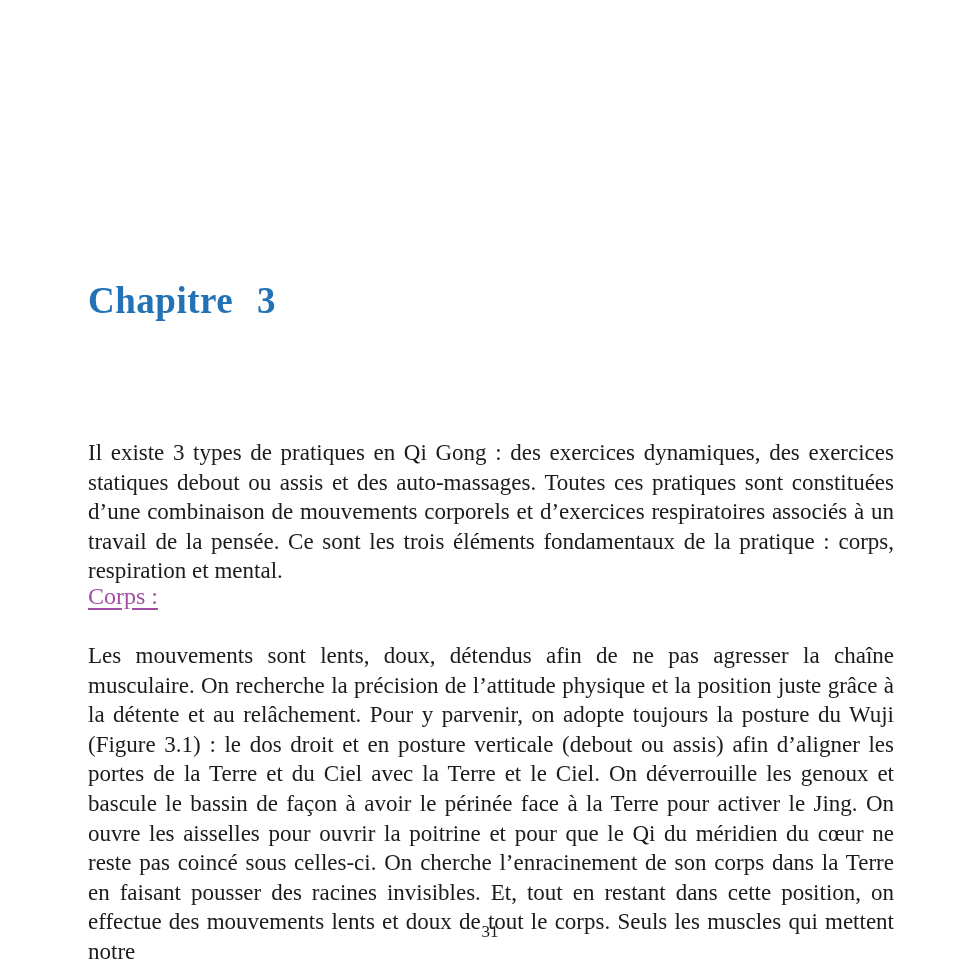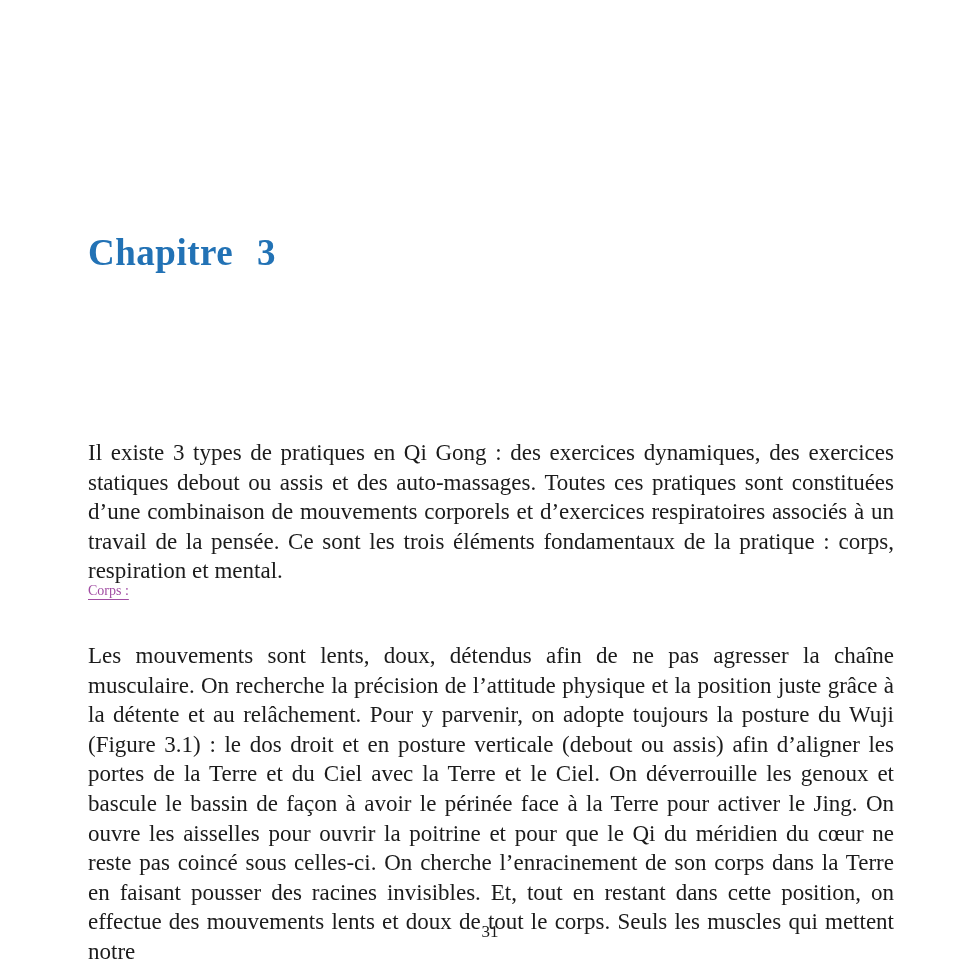--- a/index.html
+++ b/index.html
@@ -44,40 +44,40 @@
     text-align: justify;
     hyphens: auto;
     -webkit-hyphens: auto;
   }
   .para-1 { top: 438px; }
   .para-2 { top: 641px; }
   .section-heading {
     position: absolute;
     left: 88px;
     top: 583px;
-    font-size: 14px;
+    font-size: 24px;
     text-decoration: underline;
     text-underline-offset: 4px;
   }
   .page-number {
     position: absolute;
     left: 0;
     top: 922px;
     width: 100%;
     text-align: center;
     font-size: 17px;
     color: #1b1b1b;
   }
 </style>
 </head>
 <body>
 
 <div class="page">
 
-  <div class="chapter-number" style="color:#2272b5;">Chapitre 3</div>
+  <div class="chapter-number" style="color:#2272b5;margin-top:48px;">Chapitre 3</div>
 
 
   <div class="body-para para-1">Il existe 3 types de pratiques en Qi Gong : des exercices dynamiques, des exercices statiques debout ou assis et des auto-massages. Toutes ces pratiques sont constituées d’une combinaison de mouvements corporels et d’exercices respiratoires associés à un travail de la pensée. Ce sont les trois éléments fondamentaux de la pratique : corps, respiration et mental.</div>
 
   <div class="section-heading" style="color:#a14da3; text-decoration-color:#a14da3;">Corps :</div>
 
   <div class="body-para para-2">Les mouvements sont lents, doux, détendus afin de ne pas agresser la chaîne musculaire. On recherche la précision de l’attitude physique et la position juste grâce à la détente et au relâchement. Pour y parvenir, on adopte toujours la posture du Wuji (Figure 3.1) : le dos droit et en posture verticale (debout ou assis) afin d’aligner les portes de la Terre et du Ciel avec la Terre et le Ciel. On déverrouille les genoux et bascule le bassin de façon à avoir le périnée face à la Terre pour activer le Jing. On ouvre les aisselles pour ouvrir la poitrine et pour que le Qi du méridien du cœur ne reste pas coincé sous celles-ci. On cherche l’enracinement de son corps dans la Terre en faisant pousser des racines invisibles. Et, tout en restant dans cette position, on effectue des mouvements lents et doux de tout le corps. Seuls les muscles qui mettent notre</div>
 
   <div class="page-number">31</div>
 

